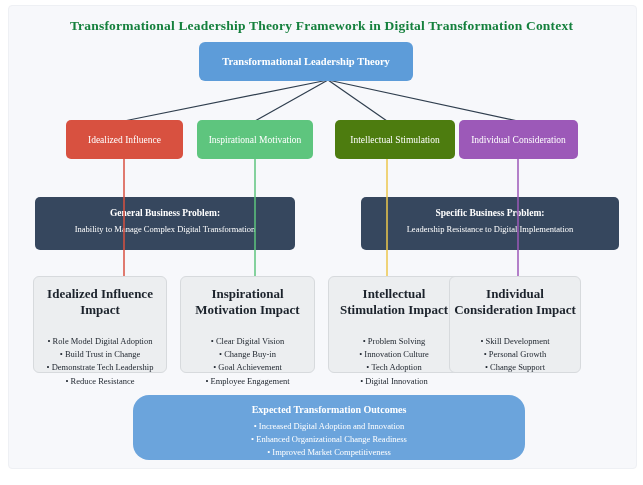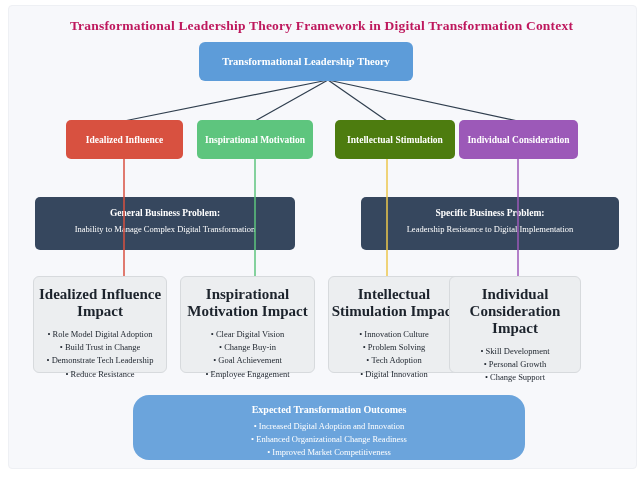--- a/index.html
+++ b/index.html
@@ -11,32 +11,32 @@
     overflow:hidden;
   }
   .stage{position:absolute;left:0;top:0;width:643px;height:485px;}
   .panel{
     position:absolute;left:8px;top:5px;width:629px;height:464px;
     background:#f7f8fb;border:1px solid #eef0f4;border-radius:4px;
     box-sizing:border-box;
   }
   .diagram-title{
     position:absolute;left:0;top:18px;width:643px;
-    text-align:center;font-size:13.5px;font-weight:bold;color:#be185d;
+    text-align:center;font-size:13.5px;font-weight:bold;color:#15803d;
     letter-spacing:.2px;
   }
   .node{
     position:absolute;display:flex;align-items:center;justify-content:center;
     text-align:center;box-sizing:border-box;color:#ffffff;
   }
   .root-node{
     left:199px;top:42px;width:214px;height:39px;background:#5d9cd9;
     border-radius:6px;font-size:10.5px;font-weight:bold;
   }
-  .pillar{top:120px;height:39px;border-radius:5px;font-size:9.5px;padding:18px 6px;font-weight:bold;}
+  .pillar{top:120px;height:39px;border-radius:5px;font-size:9.5px;padding:18px 6px;}
   .pillar-1{left:66px;width:117px;background:#d85140;}
   .pillar-2{left:197px;width:116px;background:#5ec57e;}
   .pillar-3{left:335px;width:120px;background:#4d7c0f;}
   .pillar-4{left:459px;width:119px;background:#9c59b8;}
   .problem{
     position:absolute;top:197px;height:53px;background:#36475e;border-radius:5px;
     color:#ffffff;text-align:center;box-sizing:border-box;padding-top:11px;
   }
   .problem-1{left:35px;width:260px;}
   .problem-2{left:361px;width:258px;}
@@ -44,21 +44,21 @@
   .problem-subtitle{font-size:8.5px;}
   .impact{
     position:absolute;top:276px;height:97px;background:#eceef0;
     border:1px solid #d7dadd;border-radius:6px;box-sizing:border-box;
     text-align:center;color:#1c232c;padding-top:9px;
   }
   .impact-1{left:33px;width:134px;}
   .impact-2{left:180px;width:135px;}
   .impact-3{left:328px;width:132px;}
   .impact-4{left:449px;width:132px;}
-  .impact-title{font-size:15px;font-weight:bold;margin-bottom:8px;}
+  .impact-title{font-size:13px;font-weight:bold;margin-bottom:17px;}
   .impact-item{font-size:8.5px;line-height:1.55;}
   .impact-item::before{content:"\2022\00a0";}
   .outcomes{
     position:absolute;left:133px;top:395px;width:392px;height:65px;
     background:#6ba4dc;border-radius:16px;color:#ffffff;text-align:center;
     box-sizing:border-box;padding-top:9px;
   }
   .outcomes-title{font-size:10px;font-weight:bold;margin-bottom:5px;}
   .outcome-item{font-size:8.5px;line-height:1.55;}
   .outcome-item::before{content:"\2022\00a0";}
@@ -108,22 +108,22 @@
   </div>
   <div class="impact impact-2">
     <div class="impact-title">Inspirational Motivation Impact</div>
     <div class="impact-item">Clear Digital Vision</div>
     <div class="impact-item">Change Buy-in</div>
     <div class="impact-item">Goal Achievement</div>
     <div class="impact-item">Employee Engagement</div>
   </div>
   <div class="impact impact-3">
     <div class="impact-title">Intellectual Stimulation Impact</div>
+    <div class="impact-item">Problem Solving</div>
     <div class="impact-item">Innovation Culture</div>
-    <div class="impact-item">Problem Solving</div>
     <div class="impact-item">Tech Adoption</div>
     <div class="impact-item">Digital Innovation</div>
   </div>
   <div class="impact impact-4">
     <div class="impact-title">Individual Consideration Impact</div>
     <div class="impact-item">Skill Development</div>
     <div class="impact-item">Personal Growth</div>
     <div class="impact-item">Change Support</div>
   </div>
 

